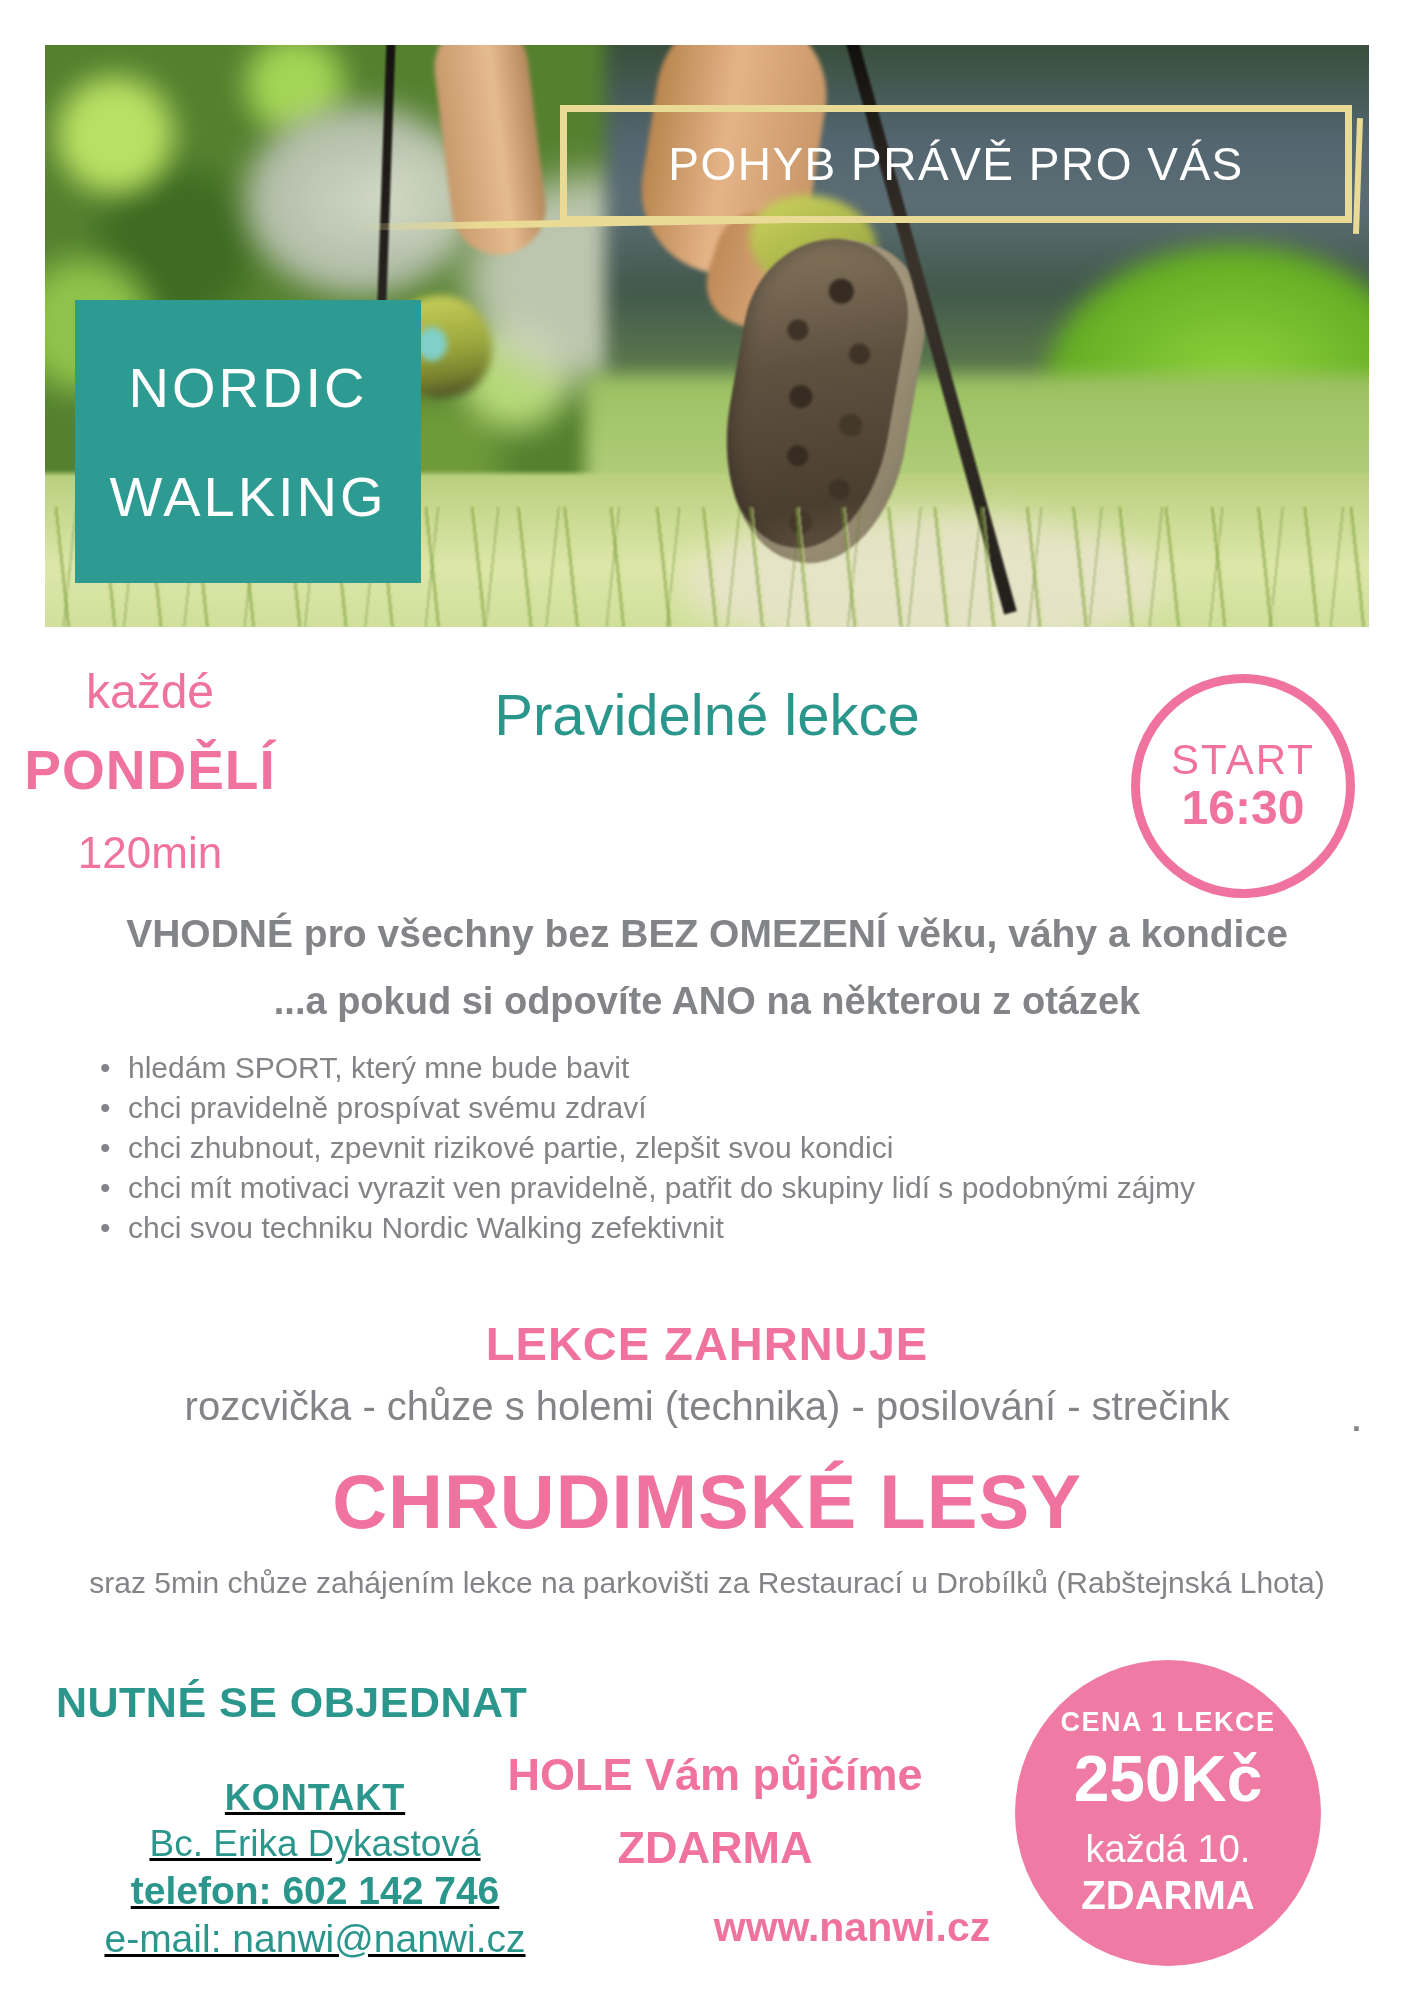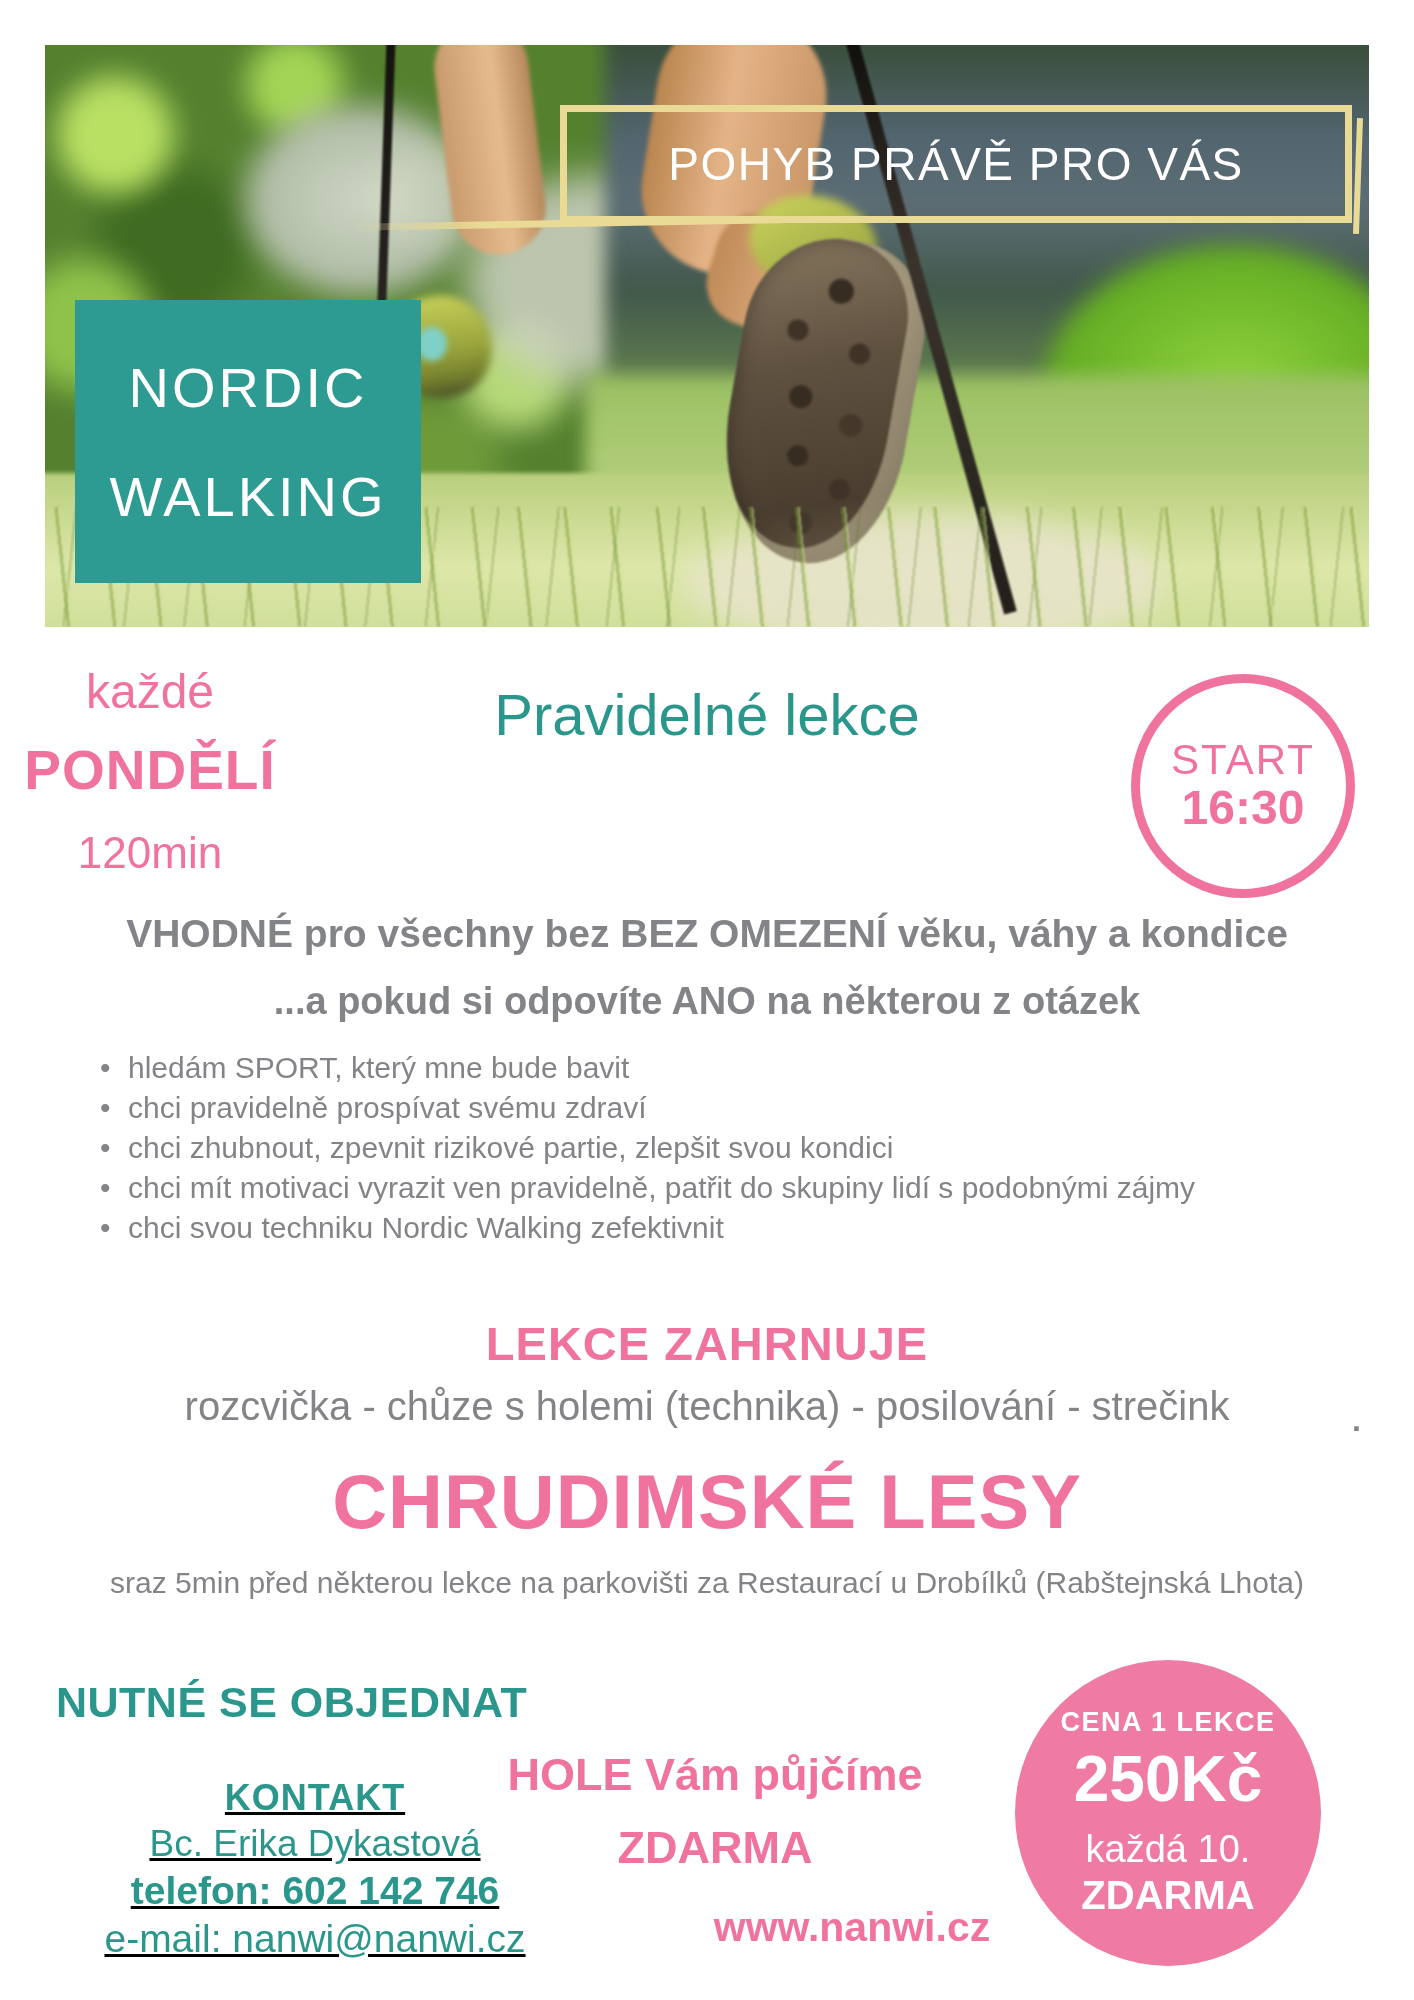--- a/index.html
+++ b/index.html
@@ -209,21 +209,21 @@
   <li>chci zhubnout, zpevnit rizikové partie, zlepšit svou kondici</li>
   <li>chci mít motivaci vyrazit ven pravidelně, patřit do skupiny lidí s podobnými zájmy</li>
   <li>chci svou techniku Nordic Walking zefektivnit</li>
 </ul>
 
 <div class="abs lekce-h ctr pink">LEKCE ZAHRNUJE</div>
 <div class="abs lekce-c ctr gray">rozcvička - chůze s holemi (technika) - posilování - strečink</div>
 <div class="abs lekce-dot gray">.</div>
 
 <div class="abs loc-title ctr pink">CHRUDIMSKÉ LESY</div>
-<div class="abs loc-sub ctr gray">sraz 5min před některou lekce na parkovišti za Restaurací u Drobílků (Rabštejnská Lhota)</div>
+<div class="abs loc-sub ctr gray">sraz 5min chůze zahájením lekce na parkovišti za Restaurací u Drobílků (Rabštejnská Lhota)</div>
 
 <div class="abs booking teal">NUTNÉ SE OBJEDNAT</div>
 
 <div class="abs contact">
   <div class="c-h teal">KONTAKT</div>
   <div class="c-n teal">Bc. Erika Dykastová</div>
   <div class="c-p teal">telefon: 602 142 746</div>
   <div class="c-e teal">e-mail: nanwi@nanwi.cz</div>
 </div>
 

